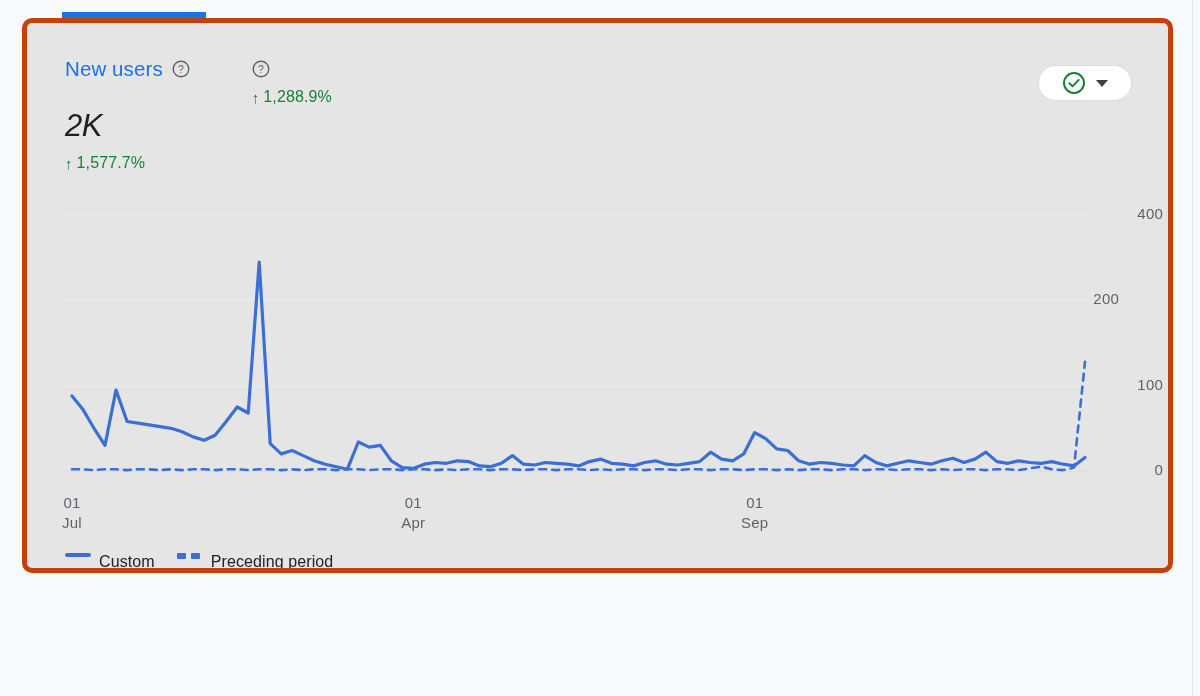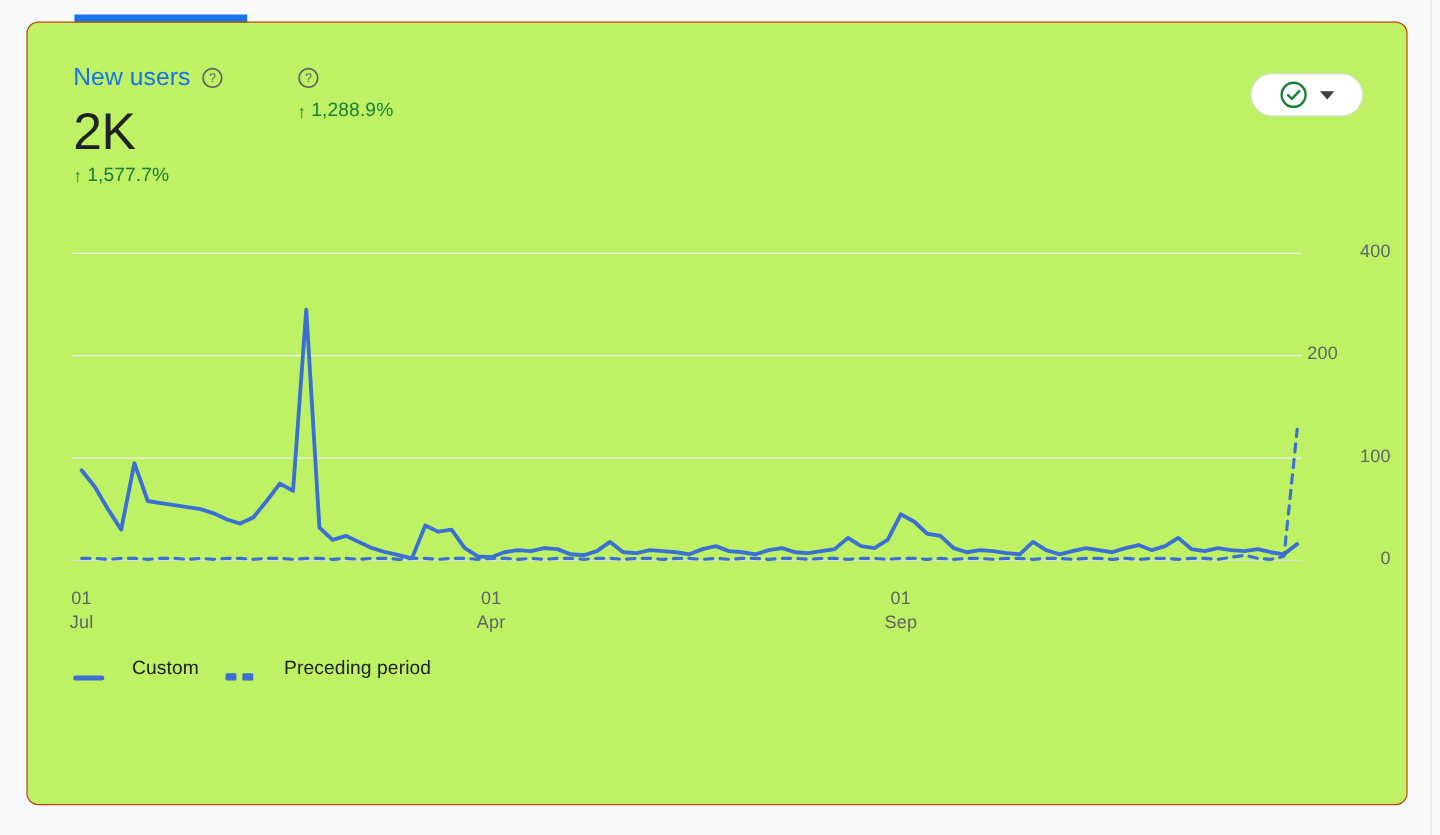--- a/index.html
+++ b/index.html
@@ -26,23 +26,23 @@
   .tab-indicator {
     position: absolute;
     left: 62px; top: 12px;
     width: 144px; height: 11px;
     background: #1a73e8;
     border-radius: 0 0 4px 4px;
   }
   .card {
     position: absolute;
     left: 22px; top: 18px;
-    width: 1151px; height: 653px;
-    background: #bef264;
-    border: 1px solid #c2410c;
+    width: 1151px; height: 555px;
+    background: #e5e5e5;
+    border: 5px solid #c2410c;
     border-radius: 10px;
     overflow: hidden;
   }
   
   .metrics {
     position: absolute;
     left: 38px; top: 33px;
     display: flex;
     gap: 62px;
   }
@@ -63,25 +63,26 @@
   .metric.inactive .metric-title { color: #3c4043; }
   .help-icon {
     width: 18px; height: 18px;
     display: inline-flex;
     align-items: center; justify-content: center;
     cursor: pointer;
     flex: none;
   }
   .help-icon svg { display: block; }
   .metric-value {
-    margin-top: 10px;
-    font-size: 43px;
+    margin-top: 22px;
+    font-size: 31px;
     line-height: 44px;
     font-weight: 400;
     letter-spacing: -0.4px;
+    font-style: italic;
   }
   .metric.active .metric-value { color: #202124; }
   .metric.inactive .metric-value { color: #5f6368; }
   .metric-delta {
     margin-top: 6px;
     font-size: 16px;
     font-weight: 500;
     color: #188038;
     display: flex;
     align-items: center;
@@ -135,22 +136,22 @@
   
   .legend {
     position: absolute;
     left: 38px; top: 530px;
     display: flex;
     align-items: center;
     gap: 22px;
   }
   .legend-item {
     display: flex;
-    align-items: flex-end;
-    gap: 23px;
+    align-items: flex-start;
+    gap: 8px;
     cursor: pointer;
   }
   .legend-text {
     font-size: 16px;
     color: #202124;
     letter-spacing: .1px;
     white-space: nowrap;
   }
   .swatch-solid {
     width: 26px; height: 4px;

